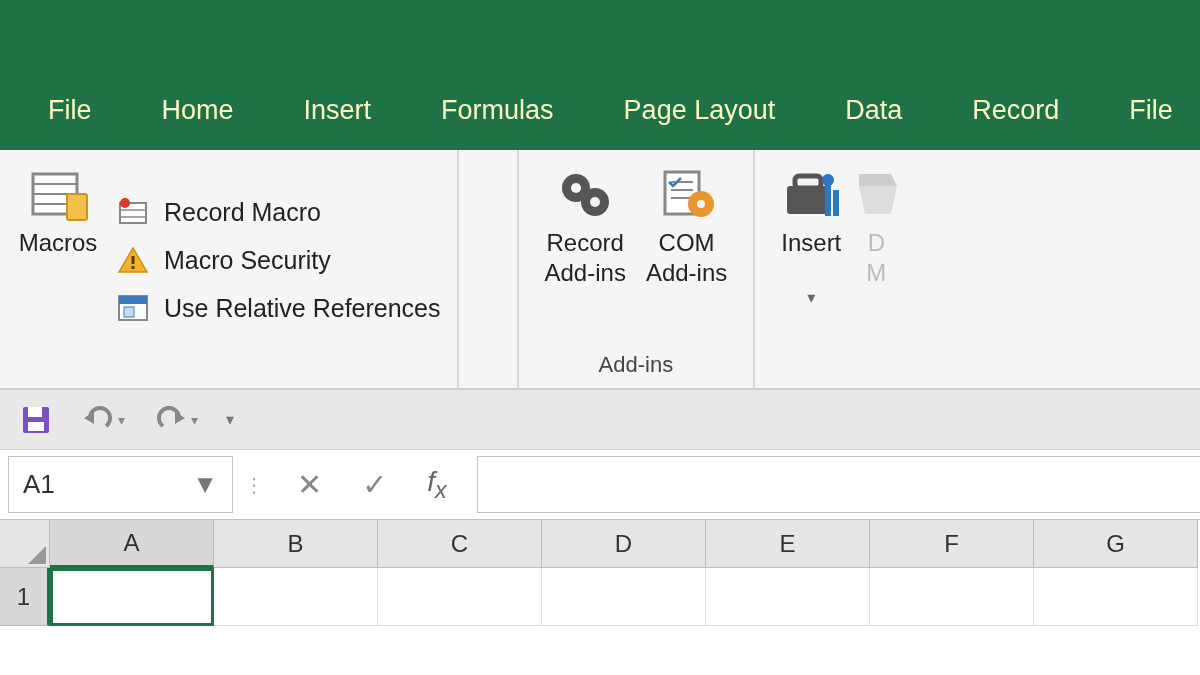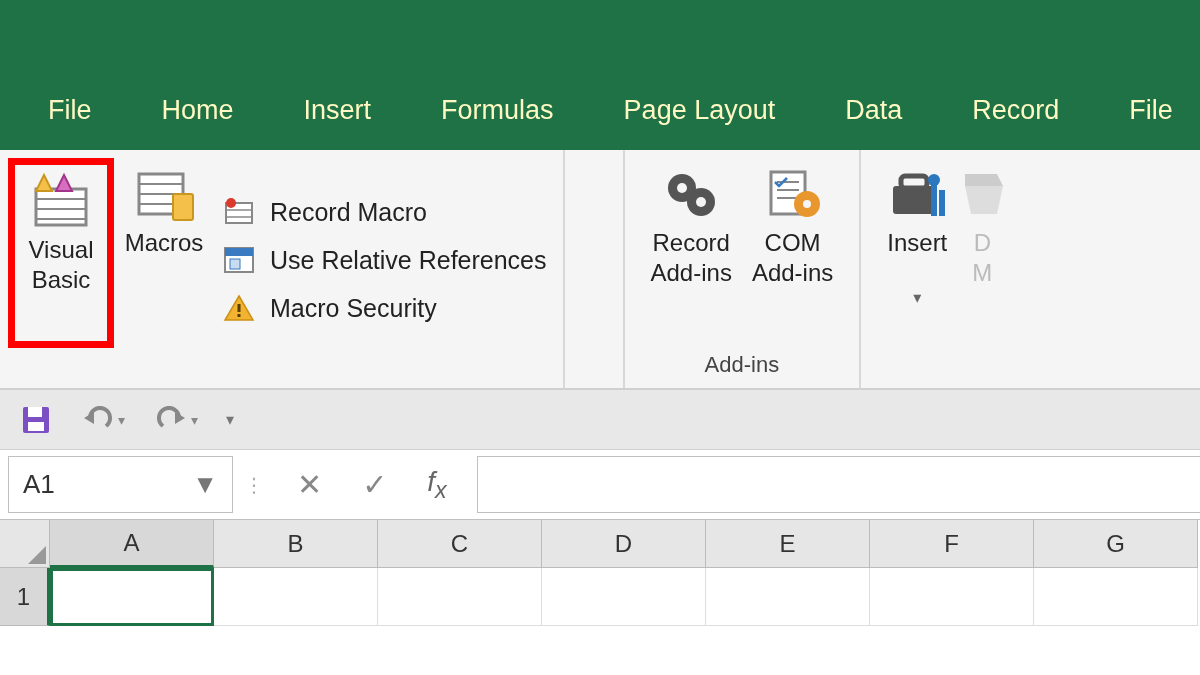--- a/index.html
+++ b/index.html
@@ -61,34 +61,20 @@
   <div class="tab">Formulas</div>
   <div class="tab">Page Layout</div>
   <div class="tab">Data</div>
   <div class="tab">Record</div>
   <div class="tab">File</div>
 </div>
 
 <div class="ribbon">
 
   <div class="group" style="padding-left:8px;">
-    <div class="bigbtn highlight" style="width:106px;">
-      <span class="icon-box">
-        <svg width="62" height="58" viewBox="0 0 62 58">
-          <rect x="6" y="18" width="50" height="36" fill="#fff" stroke="#888" stroke-width="3"></rect>
-          <line x1="6" y1="28" x2="56" y2="28" stroke="#888" stroke-width="2"></line>
-          <line x1="6" y1="38" x2="56" y2="38" stroke="#888" stroke-width="2"></line>
-          <line x1="6" y1="48" x2="56" y2="48" stroke="#888" stroke-width="2"></line>
-          <polygon points="14,4 22,20 6,20" fill="#f5c04a" stroke="#c99720" stroke-width="2"></polygon>
-          <polygon points="34,4 42,20 26,20" fill="#d76fc1" stroke="#a3338b" stroke-width="2"></polygon>
-        </svg>
-      </span>
-      <span class="lbl" style="white-space:pre-line;">Visual
-Basic</span>
-    </div>
 
     <div class="bigbtn" style="width:100px;">
       <span class="icon-box">
         <svg width="62" height="58" viewBox="0 0 62 58">
           <rect x="6" y="10" width="44" height="40" fill="#fff" stroke="#888" stroke-width="3"></rect>
           <line x1="6" y1="20" x2="50" y2="20" stroke="#888" stroke-width="2"></line>
           <line x1="6" y1="30" x2="50" y2="30" stroke="#888" stroke-width="2"></line>
           <line x1="6" y1="40" x2="50" y2="40" stroke="#888" stroke-width="2"></line>
           <rect x="40" y="30" width="20" height="26" fill="#f5c04a" stroke="#c99720" stroke-width="2" rx="2"></rect>
         </svg>
@@ -104,36 +90,36 @@
               <line x1="4" y1="13" x2="30" y2="13" stroke="#888" stroke-width="1.5"></line>
               <line x1="4" y1="20" x2="30" y2="20" stroke="#888" stroke-width="1.5"></line>
               <circle cx="9" cy="6" r="5" fill="#d93a2b"></circle>
             </svg>
         </span>
         <span>Record Macro</span>
       </div>
       <div class="smbtn">
         <span class="icon-box">
           <svg width="34" height="30">
+              <polygon points="17,3 31,27 3,27" fill="#f2b430" stroke="#cc8f12" stroke-width="1.5"></polygon>
+              <rect x="15.5" y="11" width="3" height="8" fill="#5a3b00"></rect>
+              <rect x="15.5" y="21" width="3" height="3" fill="#5a3b00"></rect>
+            </svg>
+        </span>
+        <span>Macro Security</span>
+      </div>
+      <div class="smbtn">
+        <span class="icon-box">
+          <svg width="34" height="30">
               <rect x="3" y="3" width="28" height="24" fill="#fff" stroke="#888" stroke-width="2"></rect>
               <rect x="3" y="3" width="28" height="8" fill="#3a7ac0"></rect>
               <rect x="8" y="14" width="10" height="10" fill="#c7dcf0" stroke="#3a7ac0"></rect>
             </svg>
         </span>
         <span>Use Relative References</span>
-      </div>
-      <div class="smbtn">
-        <span class="icon-box">
-          <svg width="34" height="30">
-              <polygon points="17,3 31,27 3,27" fill="#f2b430" stroke="#cc8f12" stroke-width="1.5"></polygon>
-              <rect x="15.5" y="11" width="3" height="8" fill="#5a3b00"></rect>
-              <rect x="15.5" y="21" width="3" height="3" fill="#5a3b00"></rect>
-            </svg>
-        </span>
-        <span>Macro Security</span>
       </div>
     </div>
 
   </div>
 
   <div class="group" style="width:60px;"></div>
 
   <div class="group">
     <div class="bigbtn">
       <span class="icon-box">

